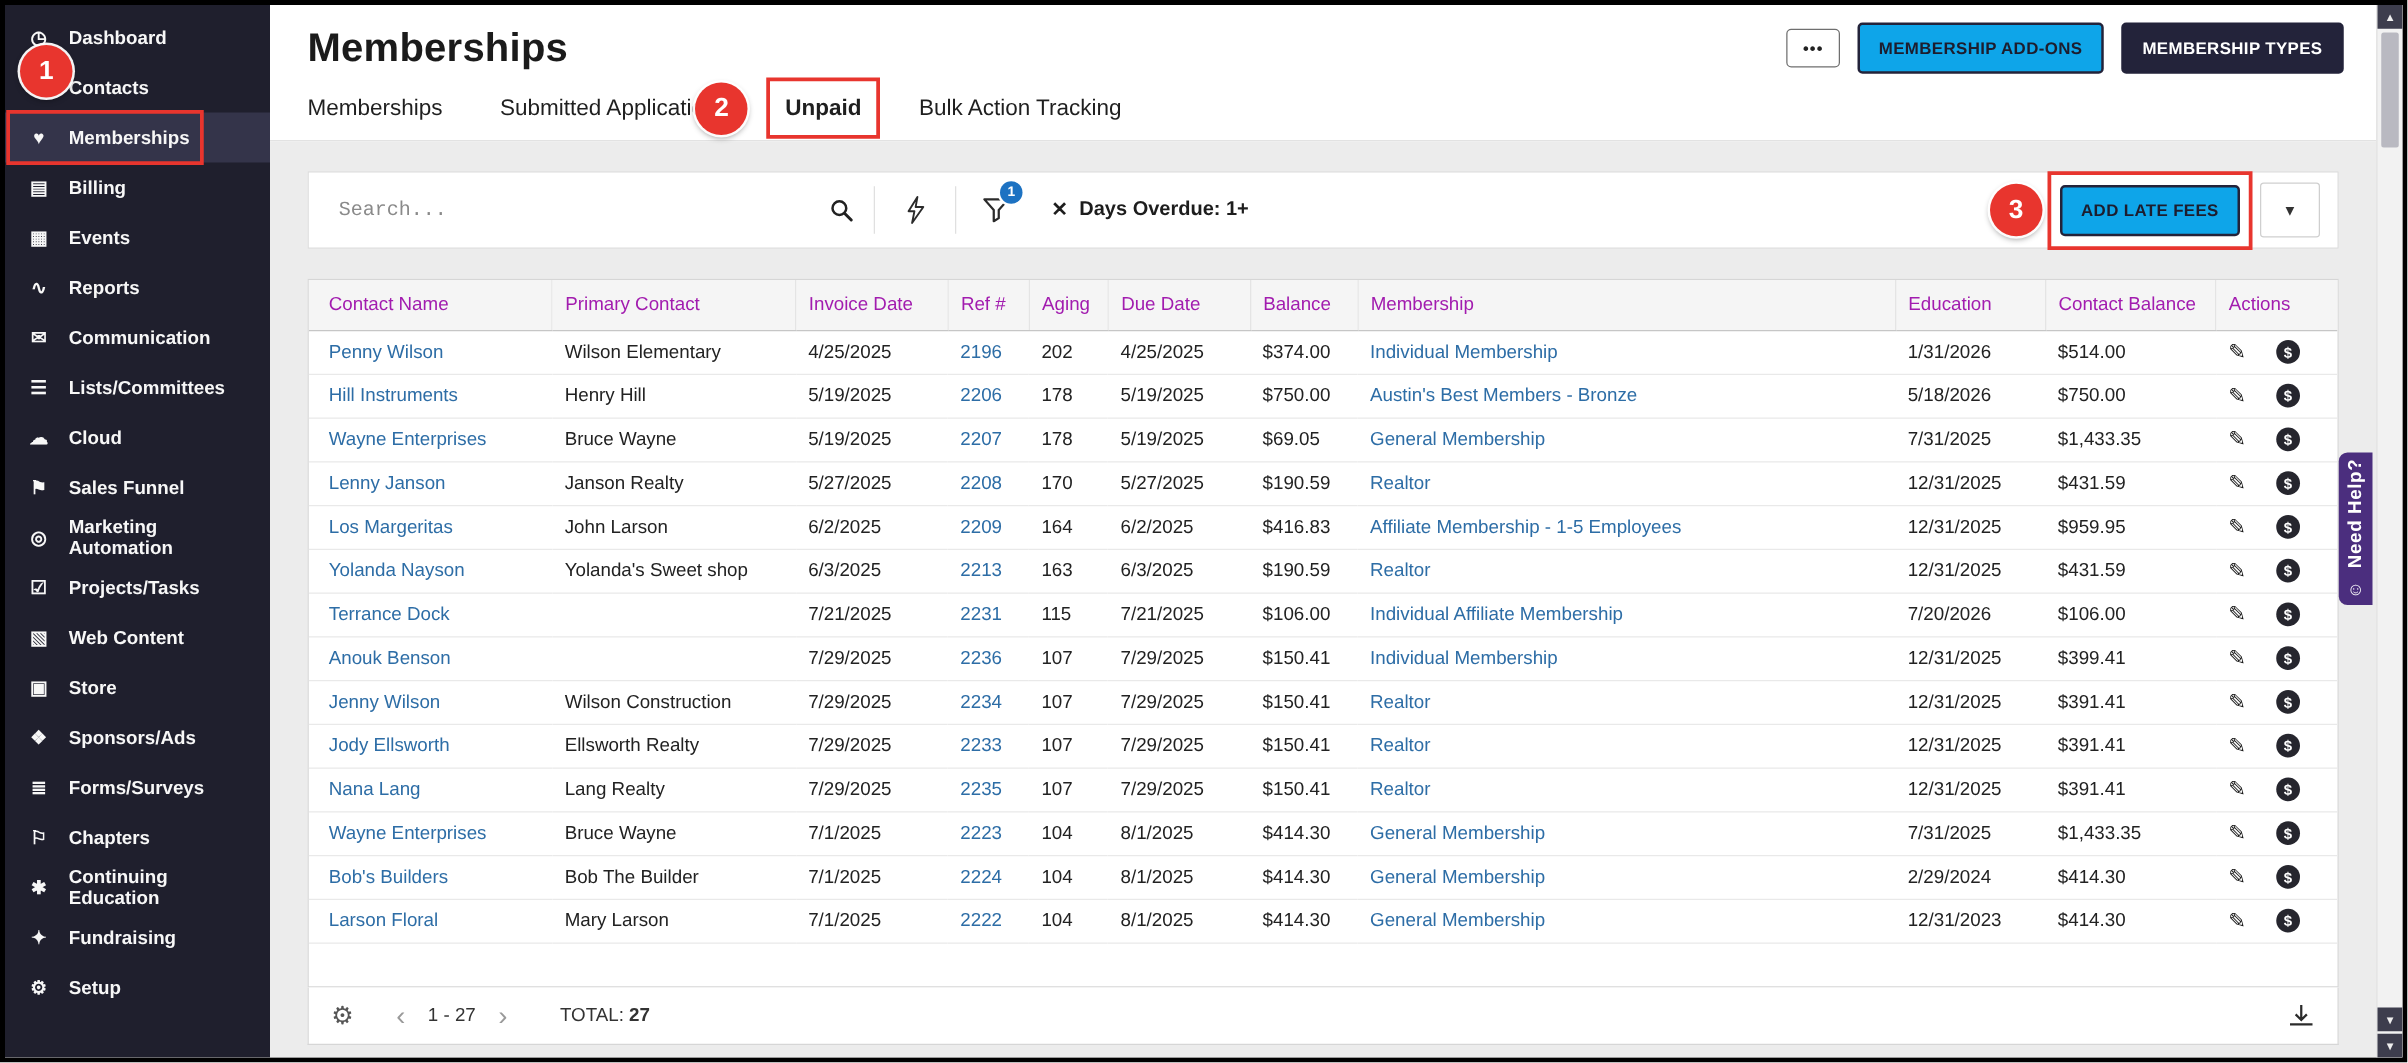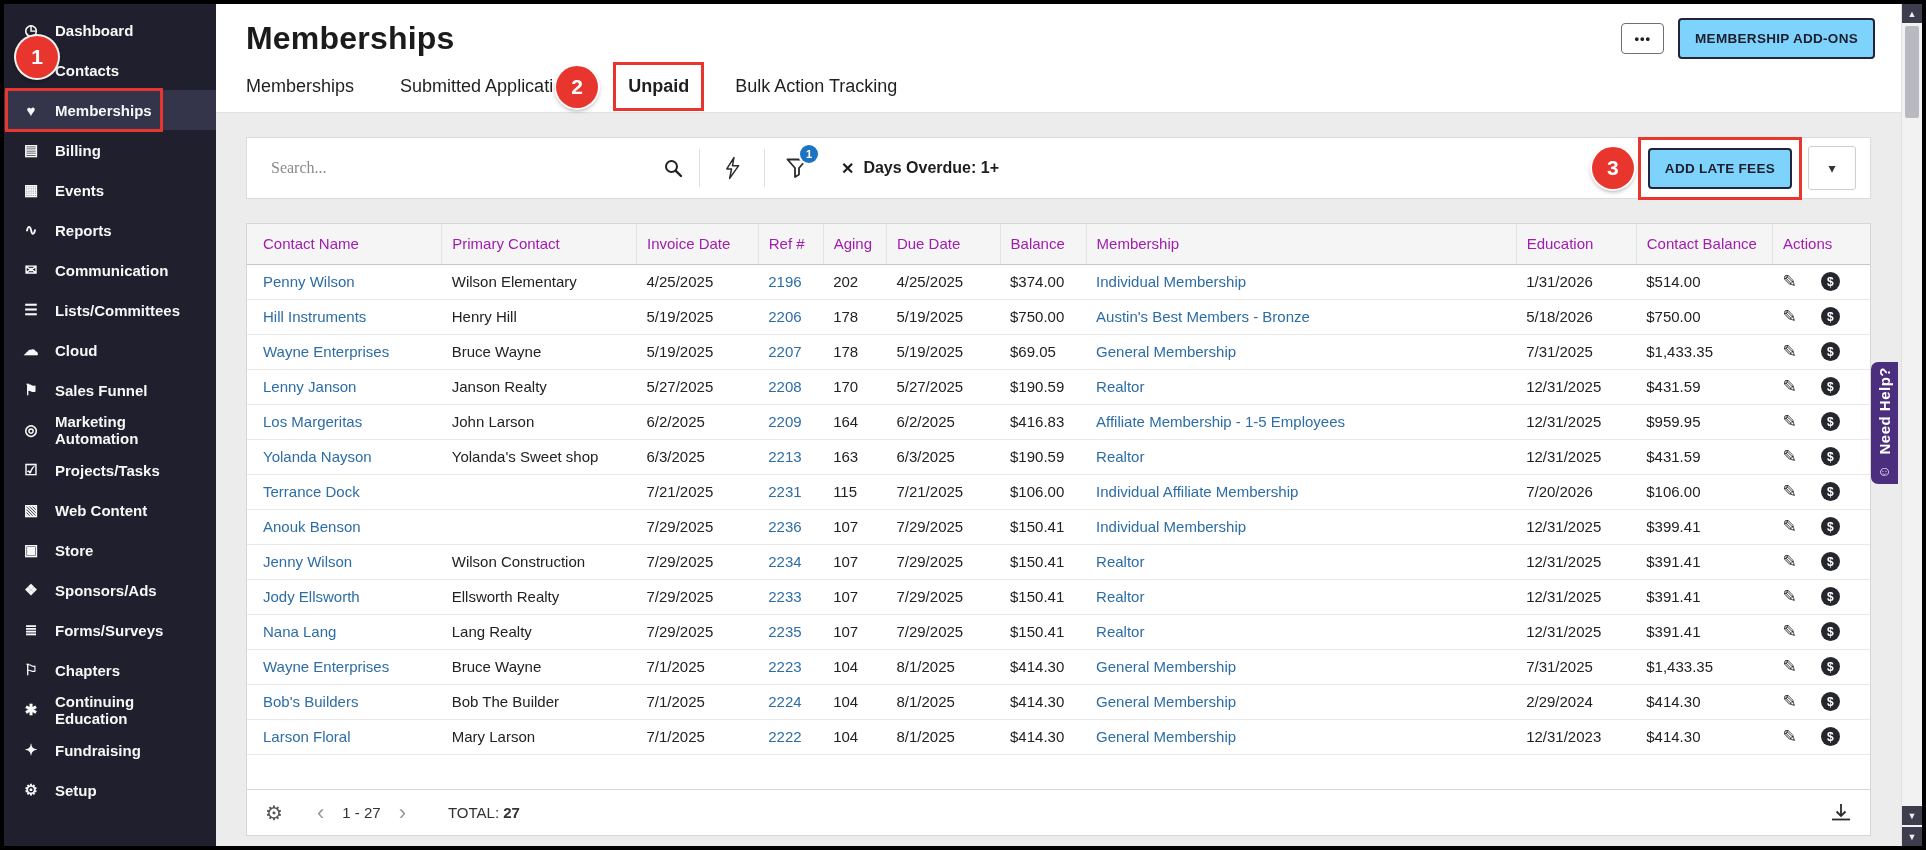--- a/index.html
+++ b/index.html
@@ -19,37 +19,37 @@
   .main { flex: 1; display: flex; flex-direction: column; min-width: 0; }
   .page-header { display: flex; align-items: center; justify-content: space-between;
                  padding: 14px 26px 2px 30px; }
   h1 { font-size: 32px; font-weight: 600; color: #1b1b1b; letter-spacing: .2px; }
   .header-actions { display: flex; align-items: center; gap: 14px; }
   .btn-more { border: 1px solid #6f6f6f; background: #fff; border-radius: 4px; padding: 7px 12px;
               font-size: 13px; letter-spacing: 1px; font-weight: 700; color: #222; cursor: pointer;
               font-family: inherit; }
   .btn { border-radius: 4px; font-weight: 700; font-size: 13.5px; padding: 11px 15px;
          cursor: pointer; letter-spacing: .3px; font-family: inherit; white-space: nowrap; }
-  .btn.outline { background: #7dd3fc; border: 2px solid #23233a; color: #1d1d2e; }
+  .btn.outline { background: #0ea5e9; border: 2px solid #23233a; color: #1d1d2e; }
   .btn.dark { background: #23233a; border: 2px solid #23233a; color: #fff; }
 
   .tabs { display: flex; align-items: center; gap: 46px; padding: 0 30px; height: 52px;
           border-bottom: 1px solid #e2e2e2; }
   .tab { font-size: 18px; color: #1f1f1f; cursor: pointer; position: relative; white-space: nowrap; }
   .tab.active { font-weight: 700; }
 
   .content { flex: 1; background: #ececec; padding: 24px 30px 10px 30px;
              display: flex; flex-direction: column; min-height: 0; }
 
   
   .search-card { background: #fff; border: 1px solid #dcdcdc; flex: 0 0 62px; height: 62px;
                  display: flex; align-items: center; margin-bottom: 24px; padding-right: 14px; }
   .search-wrap { display: flex; align-items: center; width: 452px; padding: 0 16px 0 24px; }
   .search-input { flex: 1; border: none; outline: none; font-size: 16px; color: #6d28d9;
-                  font-family: Liberation Serif, serif; background: transparent; }
+                  font-family: Liberation Mono, monospace; background: transparent; }
   .search-input::placeholder { color: #8a8a8a; }
   .vdiv { width: 1px; height: 38px; background: #e0e0e0; }
   .tool-btn { width: 64px; height: 100%; display: flex; align-items: center; justify-content: center;
               background: none; border: none; cursor: pointer; position: relative; }
   .badge { position: absolute; top: 7px; right: 11px; background: #1d72c2; color: #fff;
            border-radius: 50%; width: 18px; height: 18px; font-size: 11px; font-weight: 700;
            display: flex; align-items: center; justify-content: center; box-shadow: 0 0 0 2px #fff; }
   .chip { display: flex; align-items: center; gap: 9px; margin-left: 12px; font-size: 16px;
           font-weight: 700; color: #1d1d1d; cursor: pointer; white-space: nowrap; }
   .spacer { flex: 1; }
@@ -206,20 +206,21 @@
       </nav>
   </aside>
 
   <main class="main">
 
     <div class="page-header">
       <h1>Memberships</h1>
       <div class="header-actions">
         <button class="btn-more">•••</button>
         <button class="btn outline">MEMBERSHIP ADD-ONS</button>
+        <button class="btn dark">MEMBERSHIP TYPES</button>
       </div>
     </div>
 
     <div class="tabs">
       <div class="tab">Memberships</div>
       <div class="tab">
         <span>Submitted Applications</span>
         <div class="anno-circle c2">2</div>
       </div>
       <div class="tab active">

